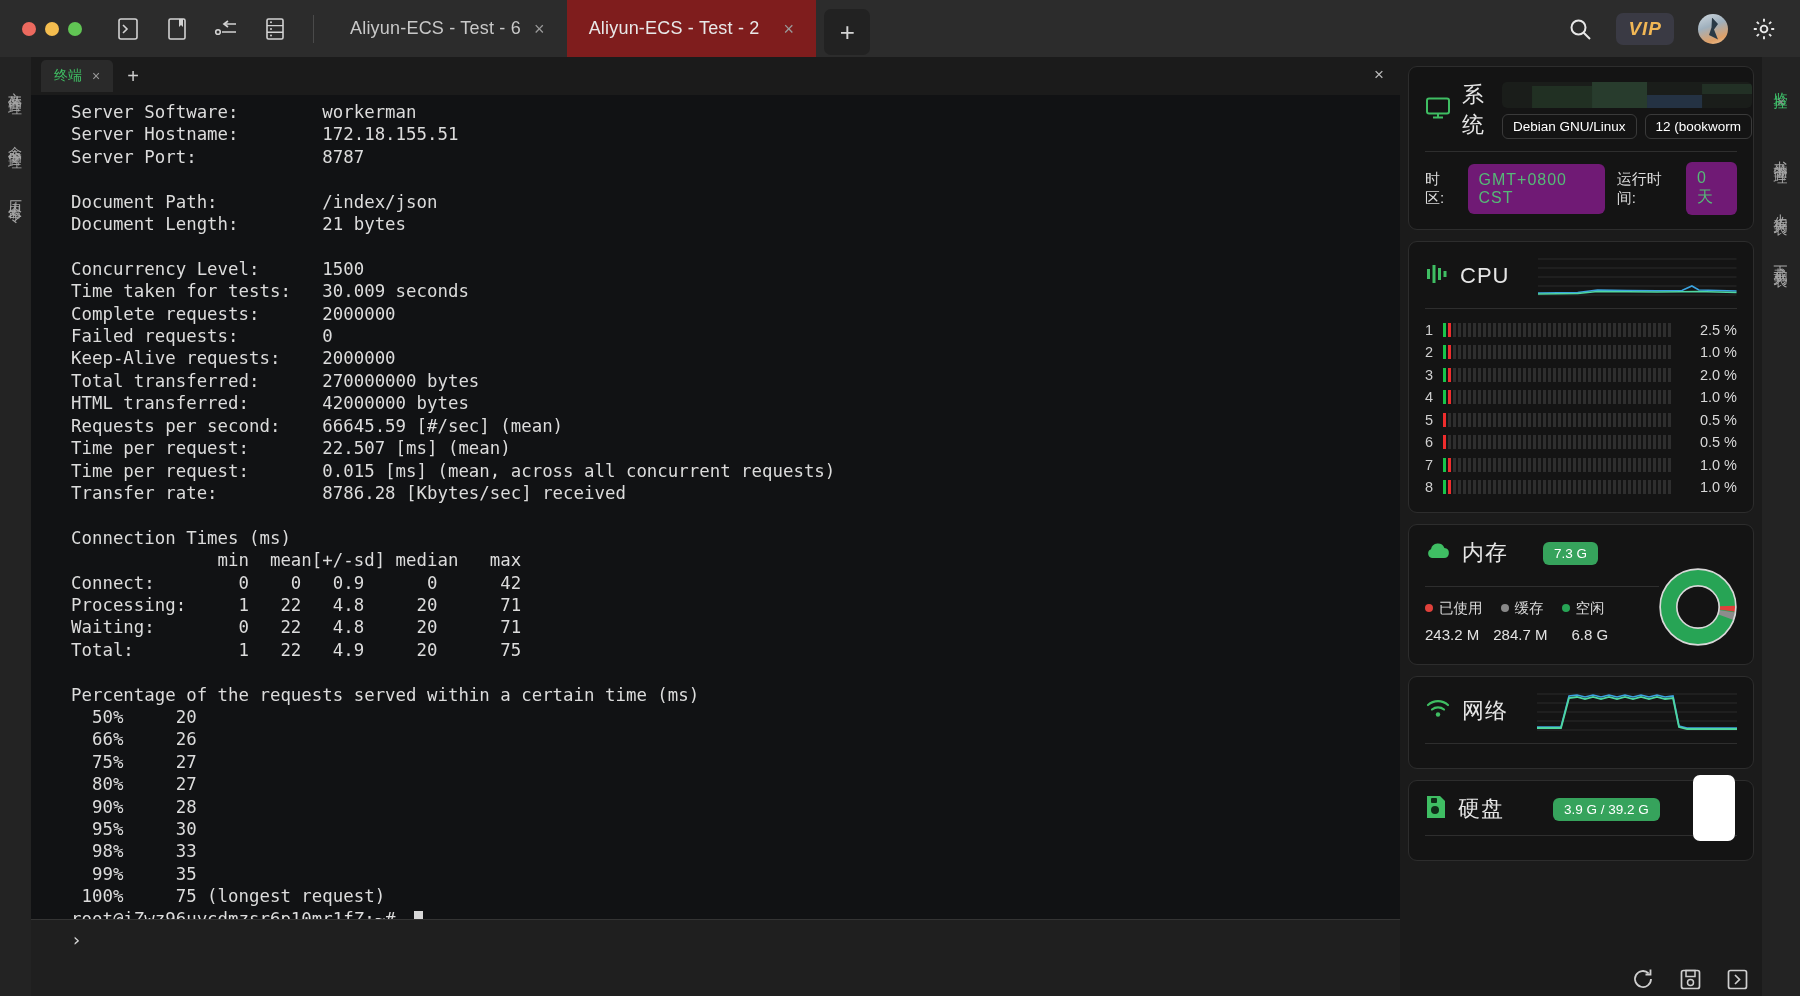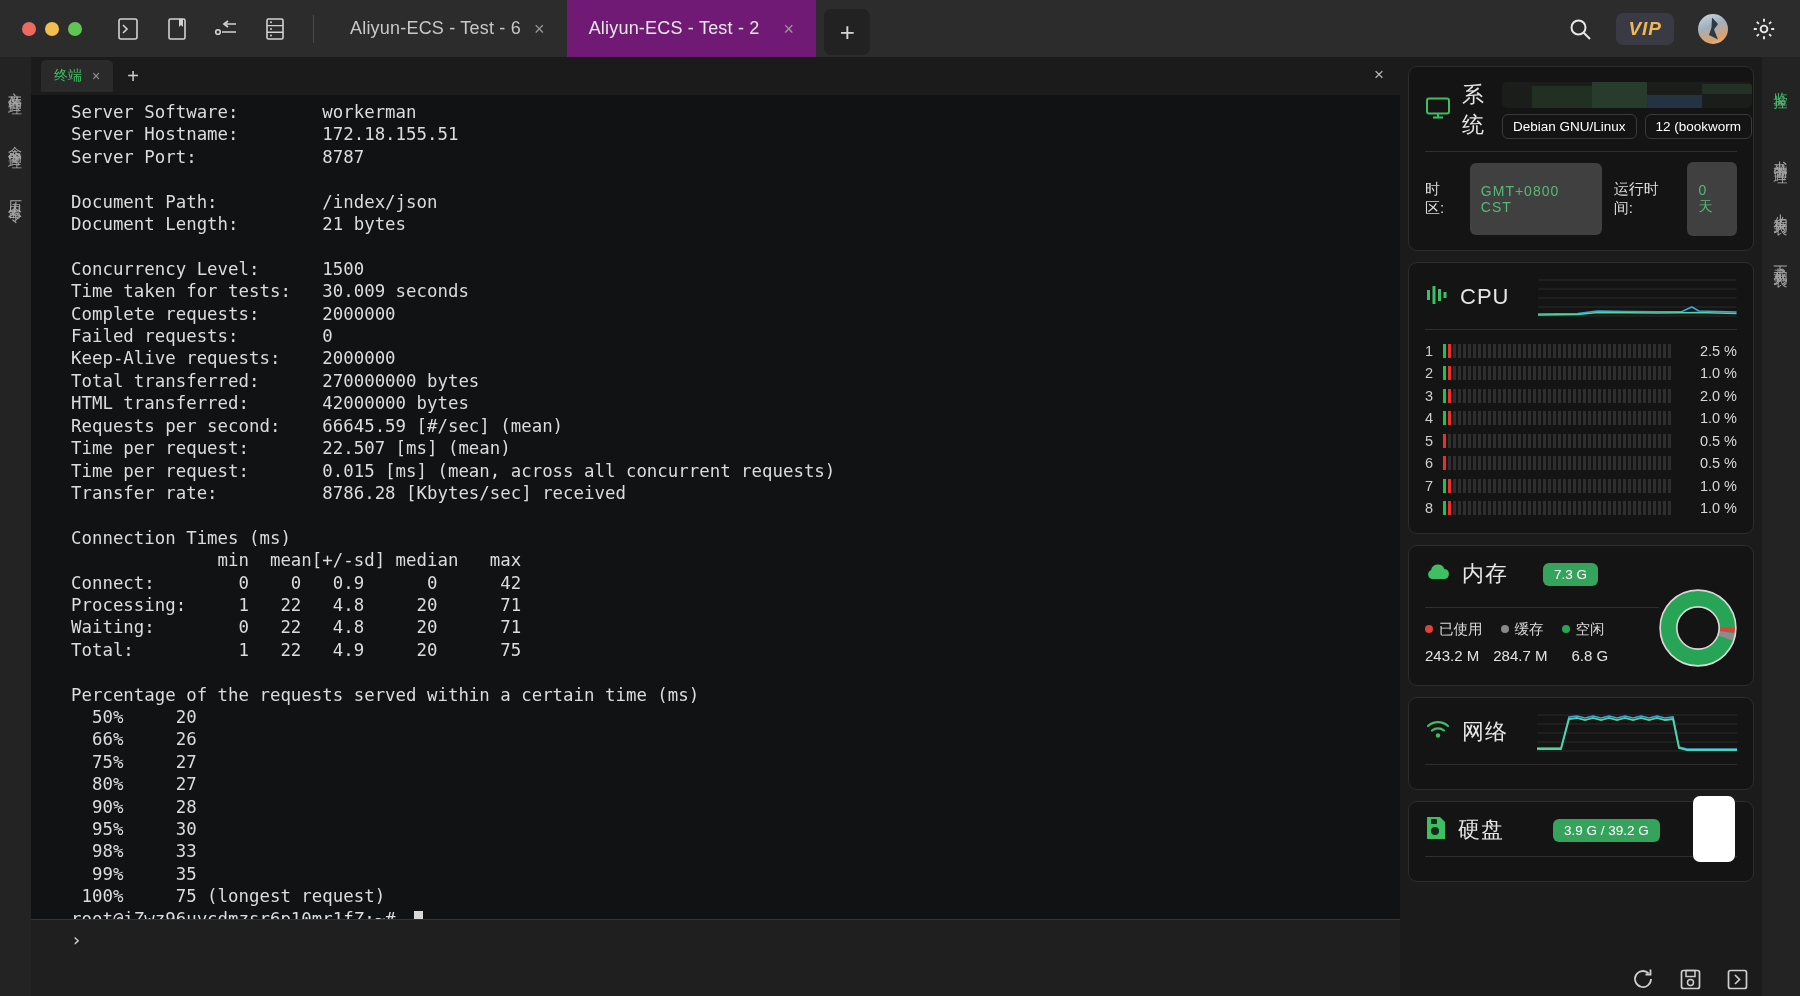--- a/index.html
+++ b/index.html
@@ -29,21 +29,21 @@
   .tb-ico { width: 24px; height: 24px; display: flex; align-items: center; justify-content: center; cursor: pointer; }
   .tb-ico svg { display: block; }
   .tb-sep { width: 1px; height: 28px; background: #4a4a4a; margin-left: 26px; }
 
   .tabs { display: flex; align-items: flex-end; height: 57px; margin-left: 14px; }
   .tab {
     height: 57px; display: flex; align-items: center; gap: 13px;
     padding: 0 22px; cursor: pointer;
     font-size: 18px; color: #c8c8c8; letter-spacing: .2px;
   }
-  .tab.active { background: #701a75; color: #e8e8e8; gap: 24px; }
+  .tab.active { background: #7f1d1d; color: #e8e8e8; gap: 24px; }
   .tab .x { color: #9a9a9a; font-size: 18px; line-height: 1; }
   .newtab {
     width: 46px; height: 46px; margin-left: 8px; margin-bottom: 2px;
     background: #222; border-radius: 7px;
     display: flex; align-items: center; justify-content: center;
     color: #d4d4d4; font-size: 26px; font-weight: 300; cursor: pointer;
   }
 
   .tb-right { margin-left: auto; display: flex; align-items: center; gap: 24px; padding-right: 24px; }
   .vip {
@@ -134,22 +134,22 @@
   .pills { display: flex; flex-direction: column; gap: 6px; flex: 1; margin-left: 6px; }
   .sparkbox { height: 26px; background: #1a1d1a; border-radius: 5px; overflow: hidden; position: relative; }
   .pillrow { display: flex; gap: 8px; }
   .pill {
     border: 1px solid #3a3a3a; border-radius: 6px; color: #ffffff;
     font-size: 13.5px; padding: 4px 10px; white-space: nowrap; overflow: hidden;
   }
   .kvrow { display: flex; align-items: center; gap: 12px; }
   .klabel { font-size: 15px; color: #dcdcdc; }
   .vchip {
-    background: #404040; border-radius: 6px; color: #56b977;
-    font-size: 14px; padding: 20px 11px; letter-spacing: 1px;
+    background: #701a75; border-radius: 6px; color: #56b977;
+    font-size: 16px; padding: 7px 11px; letter-spacing: 1px;
   }
 
   
   .cpu-graph { flex: 1; height: 42px; margin-left: 18px; position: relative; }
   .cpu-list { display: flex; flex-direction: column; gap: 1px; }
   .cpurow { display: flex; align-items: center; height: 21.5px; }
   .cpu-idx { width: 18px; font-size: 14.5px; color: #cfcfcf; }
   .cpu-bar { flex: 1; height: 14px; display: flex; gap: 2px; overflow: hidden; }
   .seg { width: 3px; height: 14px; background: #2e2e2e; flex: 0 0 auto; }
   .seg.g { background: #18c64a; }

